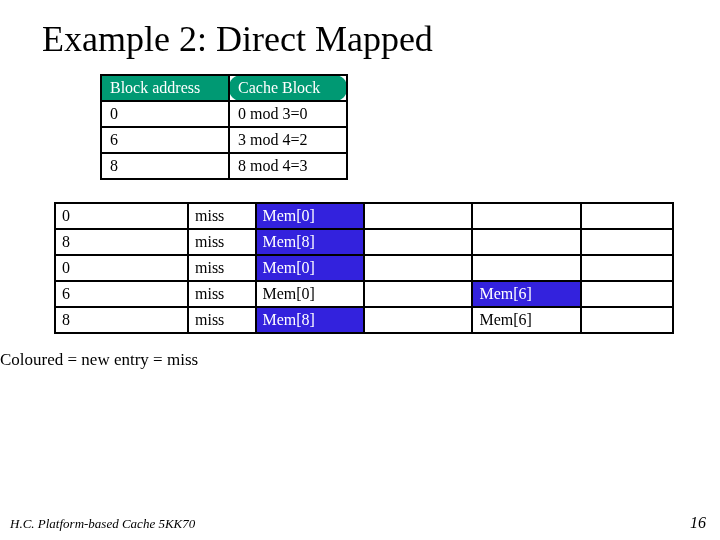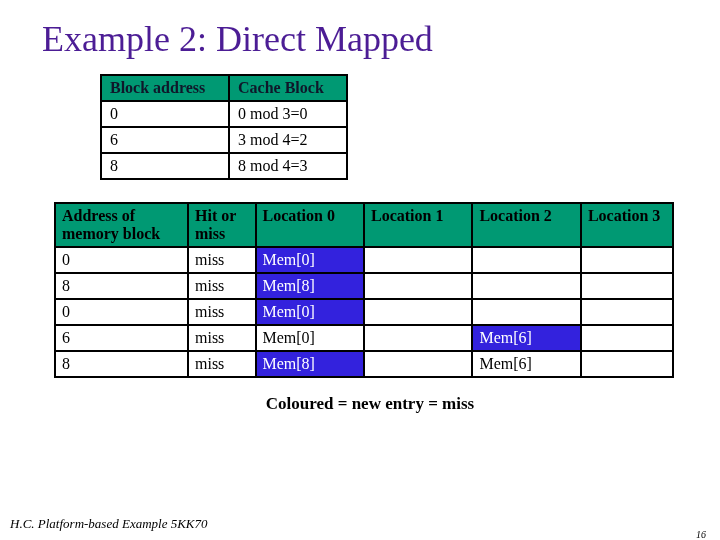--- a/index.html
+++ b/index.html
@@ -7,46 +7,46 @@
     margin: 0;
     padding: 0;
     width: 720px;
     height: 540px;
     font-family: "Times New Roman", Times, serif;
     background: #fff;
     position: relative;
   }
   .title {
     font-size: 36px;
-    color: #4c1d95;
+    color: #000000;
     margin: 18px 0 14px 42px;
     font-weight: normal;
   }
   .table1 {
     border-collapse: collapse;
     margin-left: 100px;
     margin-bottom: 22px;
   }
   .table1 th, .table1 td {
     border: 2px solid #000;
     padding: 3px 8px;
     text-align: left;
     font-size: 16px;
     vertical-align: top;
   }
   .table1 th {
     background: #009973;
-    font-weight: bold;
-    color: #0f172a;
+    font-weight: normal;
+    color: #ffffff;
   }
   .table1 td {
     background: #fff;
   }
   .table1 .col0 { width: 128px; }
-  .table1 .col1 { width: 118px; }
+  .table1 .col1 { width: 118px; border-radius: 12px; }
 
   .table2 {
     border-collapse: collapse;
     margin-left: 54px;
     table-layout: fixed;
     width: 620px;
   }
   .table2 th, .table2 td {
     border: 2px solid #000;
     padding: 3px 6px;
@@ -64,38 +64,36 @@
   }
   .table2 .c0 { width: 130px; }
   .table2 .c1 { width: 66px; }
   .table2 .c2 { width: 106px; }
   .table2 .c3 { width: 106px; }
   .table2 .c4 { width: 106px; }
   .table2 .c5 { width: 90px; }
   .hl { background: #3322dd !important; color: #fff; }
 
   .caption {
-    text-align: center;
     font-size: 17px;
-    font-weight: bold;
+    font-weight: normal;
     margin-top: 16px;
-    margin-left: 20px;
   }
   .footer-left {
     position: absolute;
     left: 10px;
     bottom: 8px;
     font-size: 13px;
     font-style: italic;
   }
   .footer-right {
     position: absolute;
     right: 14px;
-    bottom: 0;
-    font-size: 10px;
+    bottom: 8px;
+    font-size: 16px;
     font-style: italic;
   }
 </style>
 </head>
 <body>
 
 <div class="title">Example 2:    Direct Mapped</div>
 
 <table class="table1">
   <tbody>
@@ -113,28 +111,20 @@
   </tr>
   <tr>
     <td class="col0">8</td>
     <td class="col1">8 mod 4=3</td>
   </tr>
 </tbody>
   </table>
 
 <table class="table2">
   <tbody>
-      <tr>
-    <th class="c0">Address of memory block</th>
-    <th class="c1">Hit or miss</th>
-    <th class="c2">Location 0</th>
-    <th class="c3">Location 1</th>
-    <th class="c4">Location 2</th>
-    <th class="c5">Location 3</th>
-  </tr>
   <tr>
     <td class="c0">0</td>
     <td class="c1">miss</td>
     <td class="c2 hl">Mem[0]</td>
     <td class="c3"></td>
     <td class="c4"></td>
     <td class="c5"></td>
   </tr>
   <tr>
     <td class="c0">8</td>
@@ -166,14 +156,14 @@
     <td class="c2 hl">Mem[8]</td>
     <td class="c3"></td>
     <td class="c4">Mem[6]</td>
     <td class="c5"></td>
   </tr>
 </tbody>
   </table>
 
 <div class="caption">Coloured = new entry = miss</div>
 
-<div class="footer-left">H.C.   Platform-based Example  5KK70</div>
+<div class="footer-left">H.C.   Platform-based Cache  5KK70</div>
 <div class="footer-right">16</div>
 
 </body></html>

